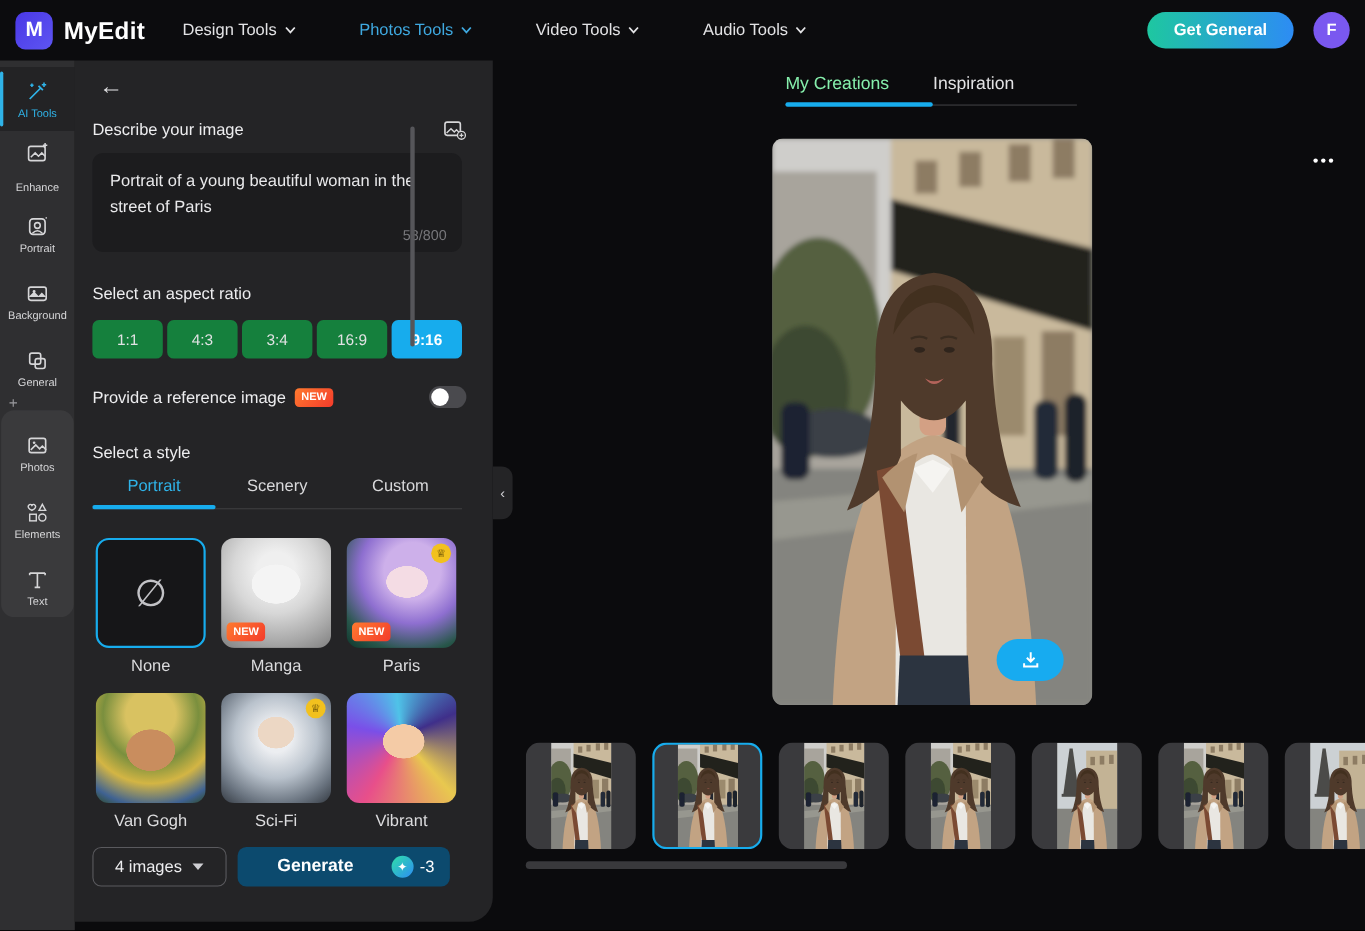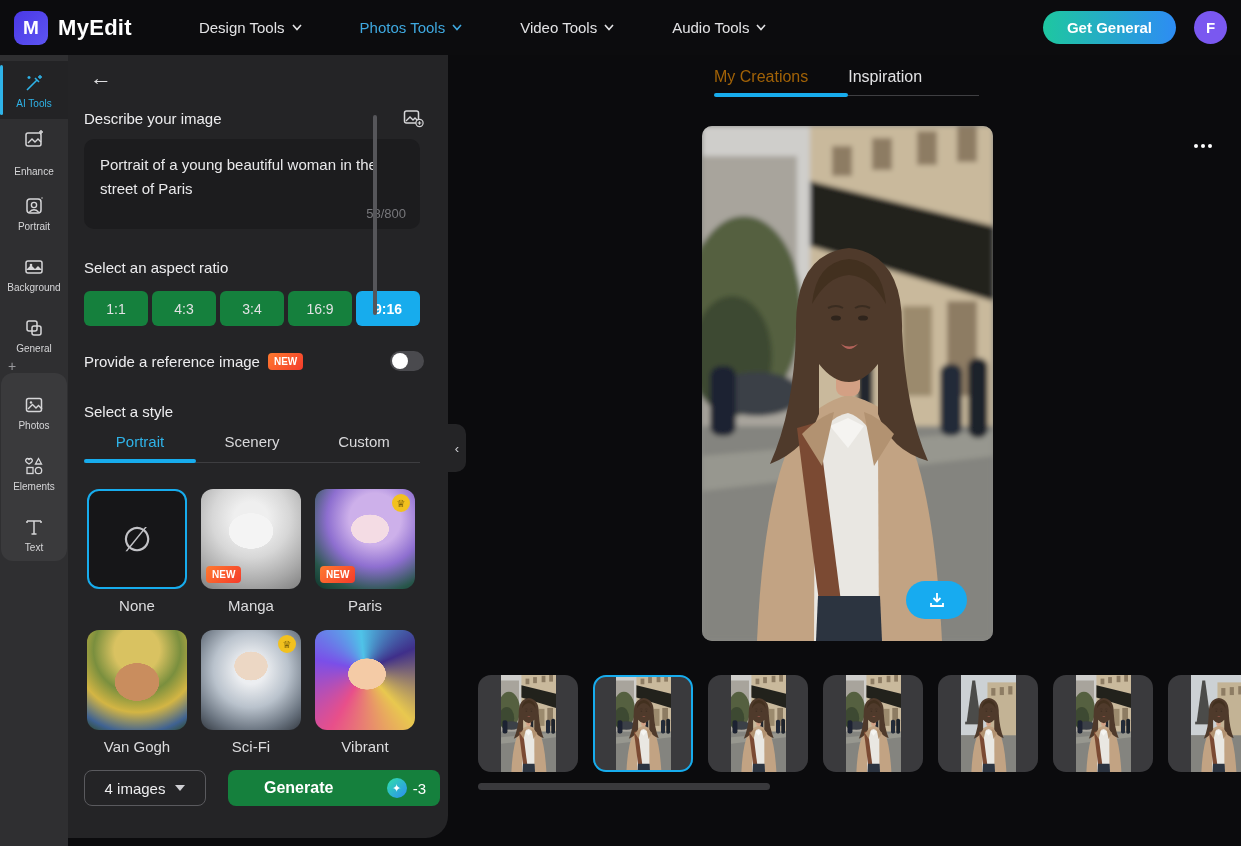--- a/index.html
+++ b/index.html
@@ -4,21 +4,21 @@
 <style>
   html,body{margin:0;padding:0;background:#000;}
   *{box-sizing:border-box;font-family:"Liberation Sans",sans-serif;}
   .app{position:relative;width:1241px;height:846px;background:#0b0b0d;overflow:hidden;}
 
   
   .navbar{position:absolute;left:0;top:0;width:1241px;height:55px;background:#0c0c0e;display:flex;align-items:center;}
   .brand{display:flex;align-items:center;gap:10px;margin-left:14px;cursor:pointer;}
   .brand-logo{width:34px;height:34px;border-radius:9px;background:linear-gradient(135deg,#4a38e6,#5d55f2);display:flex;align-items:center;justify-content:center;color:#fff;font-weight:bold;font-size:19px;}
   .brand-name{color:#fff;font-size:22px;font-weight:bold;letter-spacing:.3px;}
-  .nav-items{display:flex;margin-left:67px;gap:58px;}
+  .nav-items{display:flex;margin-left:34px;gap:58px;}
   .nav-item{display:flex;align-items:center;gap:7px;color:#e3e3e5;font-size:15px;cursor:pointer;}
   .nav-item.active{color:#3fa9e0;}
   .chev{width:10px;height:7px;display:inline-block;}
   .nav-right{margin-left:auto;display:flex;align-items:center;gap:18px;margin-right:14px;}
   .credits-btn{height:33px;padding:0 24px;border:none;border-radius:17px;background:linear-gradient(90deg,#1ec7a0,#2d8cf4);color:#fff;font-size:15px;font-weight:bold;cursor:pointer;}
   .avatar{width:33px;height:33px;border-radius:50%;background:#7a58f0;color:#fff;font-size:15px;font-weight:bold;display:flex;align-items:center;justify-content:center;cursor:pointer;}
 
   
   .sidebar{position:absolute;left:0;top:55px;width:68px;height:791px;background:#2f2f31;}
   .side-item{position:absolute;left:0;width:68px;height:58px;display:flex;flex-direction:column;align-items:center;justify-content:center;gap:4px;color:#d6d6d8;cursor:pointer;}
@@ -58,35 +58,35 @@
   .card.selected{border:2px solid #17aced;}
   .card .none-glyph{position:absolute;inset:0;display:flex;align-items:center;justify-content:center;color:#c2c2c6;font-size:34px;font-weight:300;}
   .card-label{margin-top:8px;color:#dcdcde;font-size:15px;}
   .card-badge{position:absolute;left:5px;bottom:6px;background:linear-gradient(135deg,#ff7a2f,#f43b2b);color:#fff;font-size:10px;font-weight:bold;padding:3px 6px;border-radius:4px;}
   .crown{position:absolute;right:5px;top:5px;width:18px;height:18px;border-radius:50%;background:#f2c11e;display:flex;align-items:center;justify-content:center;font-size:10px;color:#3c2c00;}
   .c-manga{background:radial-gradient(ellipse 40% 32% at 50% 42%,#f4f4f4 0 55%,transparent 56%),radial-gradient(circle at 50% 30%,#efefef 0 20%,#d7d7d7 45%,#a9a9a9 75%,#7f7f7f);}
   .c-anime{background:radial-gradient(ellipse 34% 26% at 55% 40%,#f4dce4 0 55%,transparent 56%),radial-gradient(circle at 60% 30%,#cdb0ea 0 28%,#8e6fd0 52%,#27564a 80%,#0f352b);}
   .c-vangogh{background:radial-gradient(ellipse 40% 34% at 50% 52%,#c98d5e 0 55%,transparent 56%),radial-gradient(circle at 50% 20%,#d9c261 0 24%,#7a8f3e 46%,#d3b544 66%,#3f6292 88%,#2e4a28);}
   .c-scifi{background:radial-gradient(ellipse 30% 26% at 50% 36%,#ecd7c4 0 55%,transparent 56%),radial-gradient(circle at 50% 40%,#eceef1 0 18%,#b9c2cc 48%,#6a7480 78%,#343a42);}
   .c-vibrant{background:radial-gradient(ellipse 34% 28% at 52% 44%,#f4cba6 0 55%,transparent 56%),conic-gradient(from 210deg at 50% 40%,#e84f8a,#7a4fe8,#4fc3e8,#3f2f8a,#e8c84f,#e84f8a);}
-  .bottom-row{position:absolute;left:16px;top:715px;width:356px;display:flex;gap:22px;}
+  .bottom-row{position:absolute;left:16px;top:715px;width:325px;display:flex;gap:10px;}
   .count-select{width:122px;height:36px;background:transparent;border:1px solid #5a5a5e;border-radius:8px;color:#ededef;font-size:15px;display:flex;align-items:center;justify-content:center;gap:10px;cursor:pointer;}
   .caret-down{width:0;height:0;border-left:5px solid transparent;border-right:5px solid transparent;border-top:6px solid #cfcfd3;}
-  .generate-btn{flex:1;height:36px;border:none;border-radius:8px;background:#15803d;color:#fff;display:flex;align-items:center;cursor:pointer;padding:0 14px;}
+  .generate-btn{flex:1;height:36px;border:none;border-radius:8px;background:#0c4a6e;color:#fff;display:flex;align-items:center;cursor:pointer;padding:0 14px;}
   .generate-btn .glabel{font-size:16px;font-weight:bold;margin-left:22px;}
   .credit-chip{margin-left:auto;display:flex;align-items:center;gap:6px;}
   .credit-icon{width:20px;height:20px;border-radius:50%;background:linear-gradient(135deg,#2fe0a8,#2d8cf4);display:flex;align-items:center;justify-content:center;color:#fff;font-size:11px;}
   .gcost{color:#fff;font-size:15px;}
   .panel-vscroll{position:absolute;left:373px;top:115px;width:4px;height:200px;background:#56565a;border-radius:2px;}
   .collapse-tab{position:absolute;left:448px;top:424px;width:18px;height:48px;background:#242426;border-radius:0 10px 10px 0;display:flex;align-items:center;justify-content:center;color:#cfcfd3;font-size:13px;cursor:pointer;}
 
   
   .content-tabs{position:absolute;left:714px;top:62px;display:flex;gap:40px;}
   .content-tab{font-size:16px;color:#e2e2e4;cursor:pointer;padding:6px 0 16px;}
-  .content-tab.active{color:#a16207;}
+  .content-tab.active{color:#86efac;}
   .ctab-rule{position:absolute;left:714px;top:95px;width:265px;height:1px;background:#3f3f42;}
   .ctab-underline{position:absolute;left:714px;top:93px;width:134px;height:4px;background:#17aced;border-radius:2px;}
   .more-btn{position:absolute;left:1188px;top:138px;display:flex;gap:3px;cursor:pointer;padding:6px;}
   .more-btn i{width:4px;height:4px;border-radius:50%;background:#fff;}
   .main-image{position:absolute;left:702px;top:126px;width:291px;height:515px;border-radius:10px;overflow:hidden;background:#222;}
   .main-image svg{display:block;}
   .download-btn{position:absolute;left:906px;top:581px;width:61px;height:38px;border:none;border-radius:19px;background:#17abf0;display:flex;align-items:center;justify-content:center;cursor:pointer;}
   .dl-icon{width:20px;height:20px;color:#fff;}
   .thumb-strip{position:absolute;left:478px;top:675px;height:97px;display:flex;gap:15px;width:763px;overflow:hidden;}
   .thumb{position:relative;flex:0 0 100px;height:97px;border-radius:13px;background:#3a3a3d;overflow:hidden;cursor:pointer;display:flex;align-items:center;justify-content:center;}

